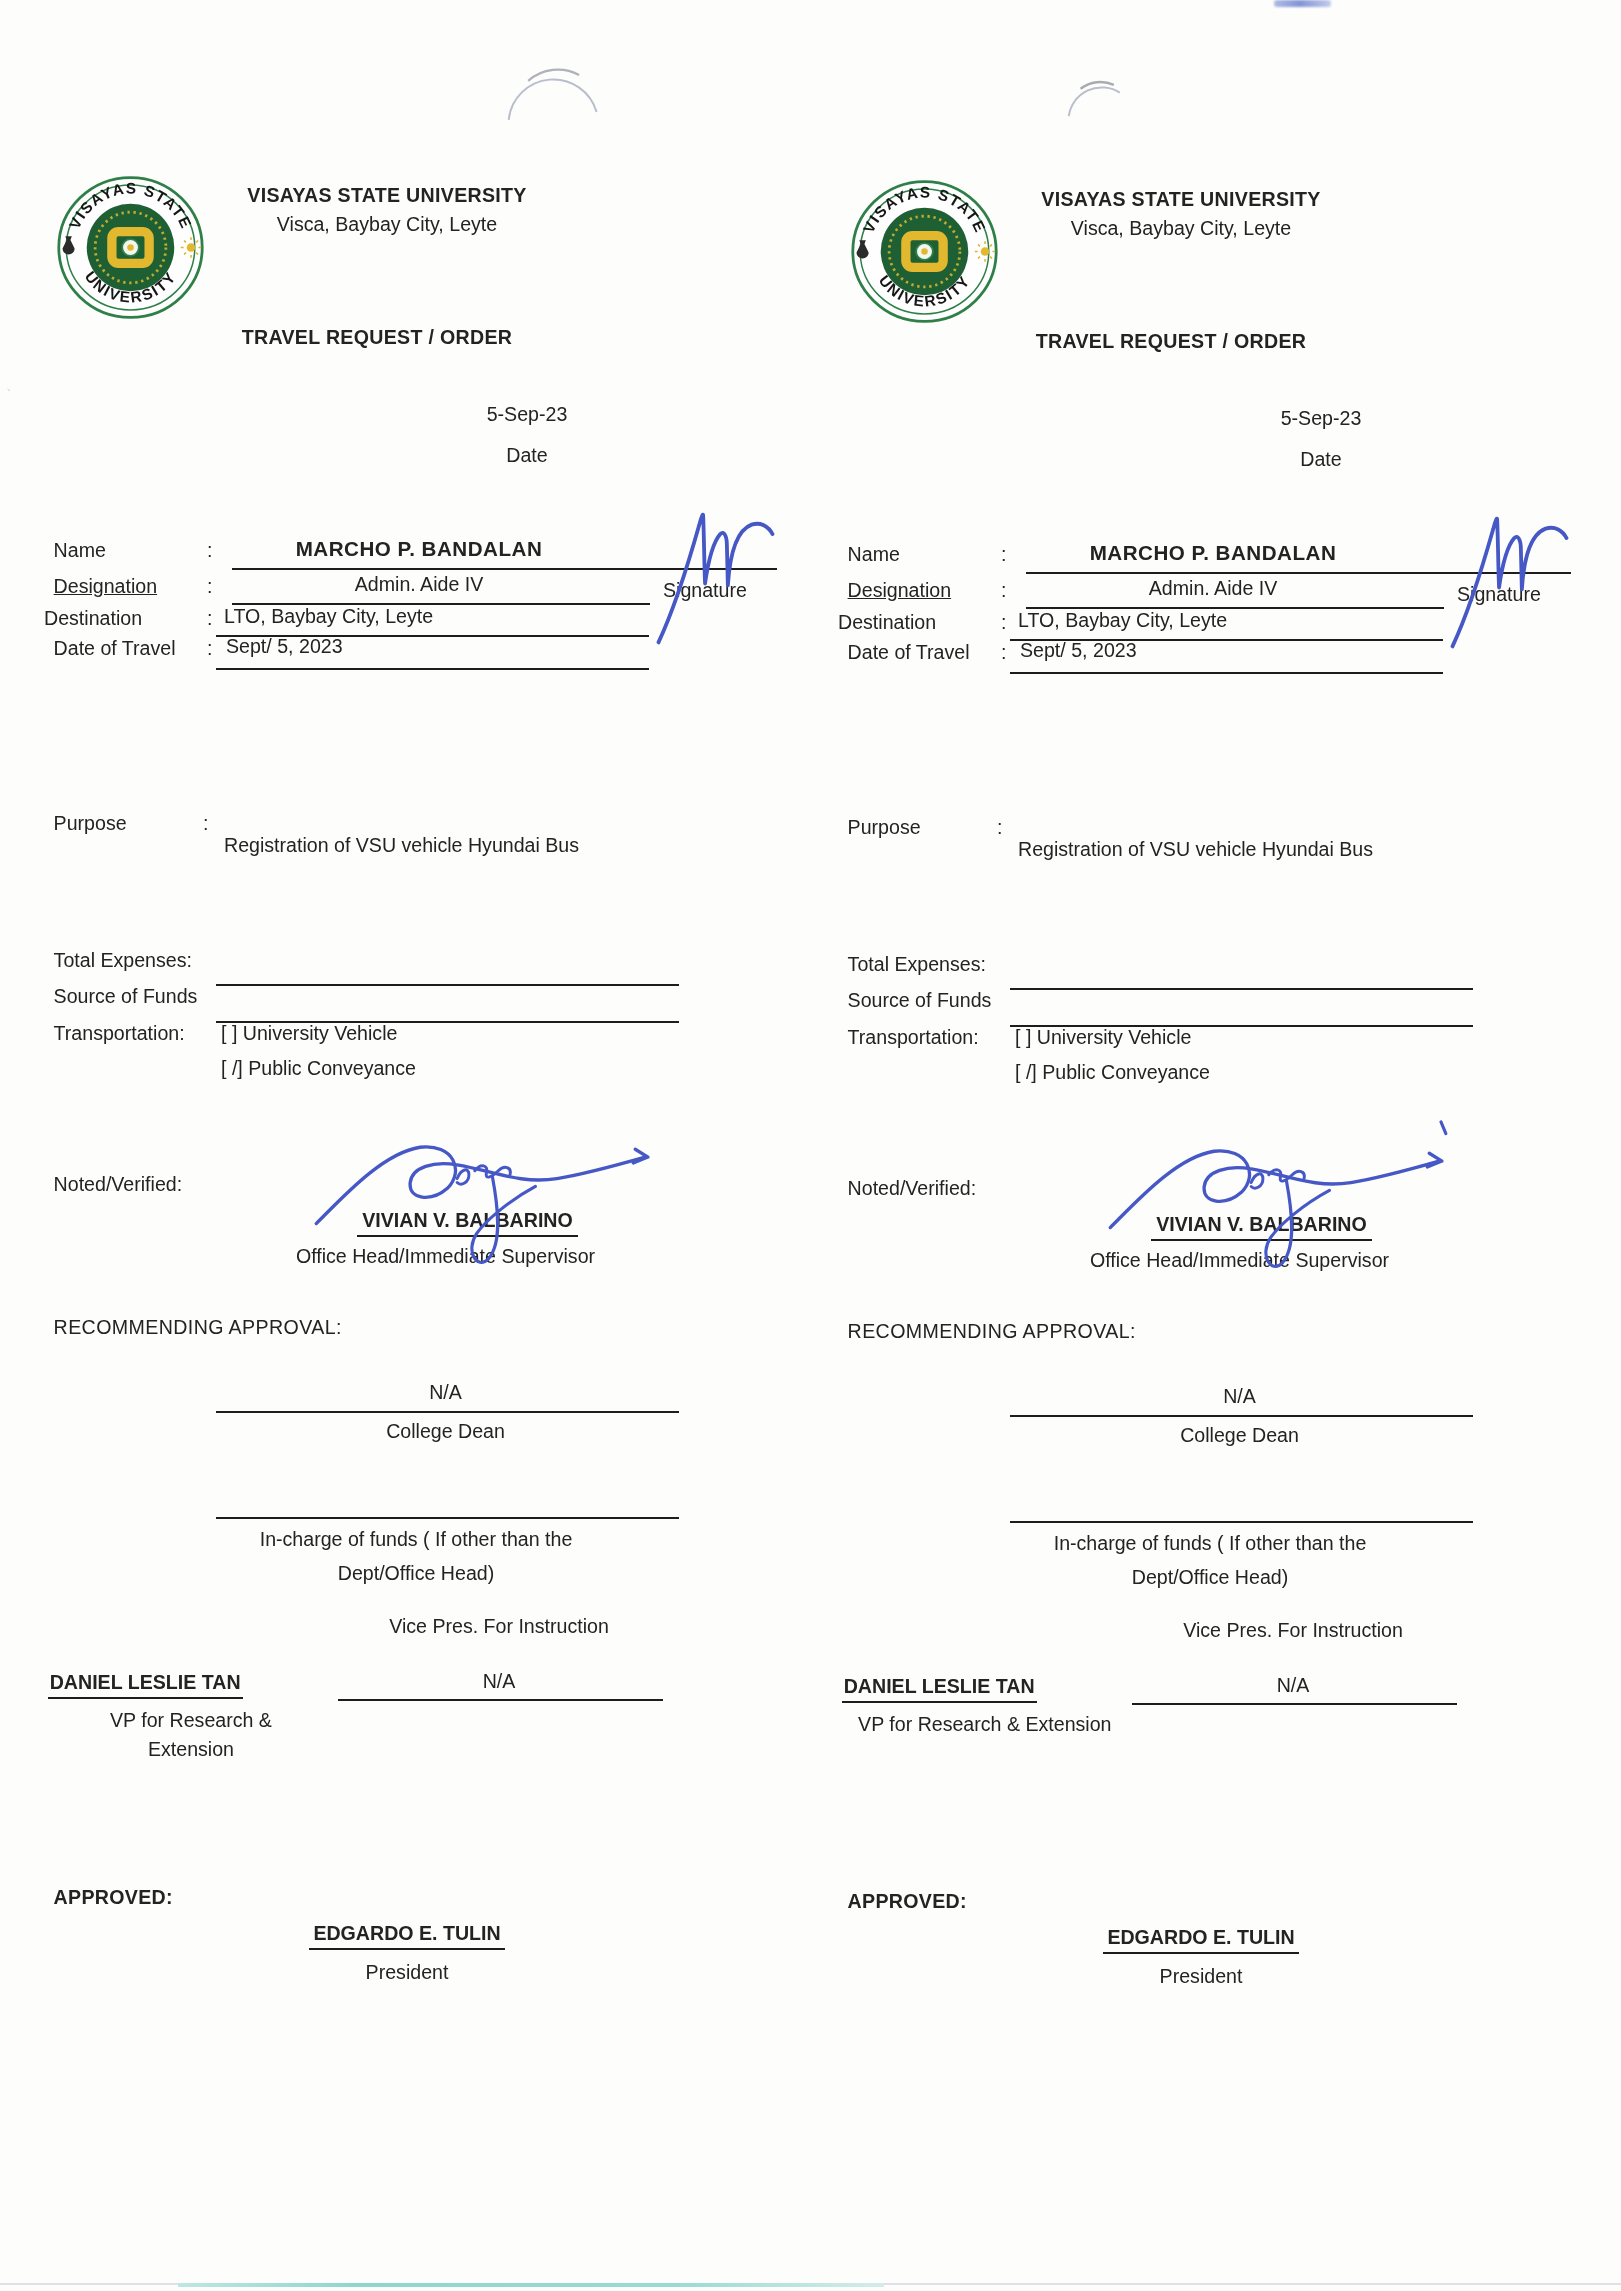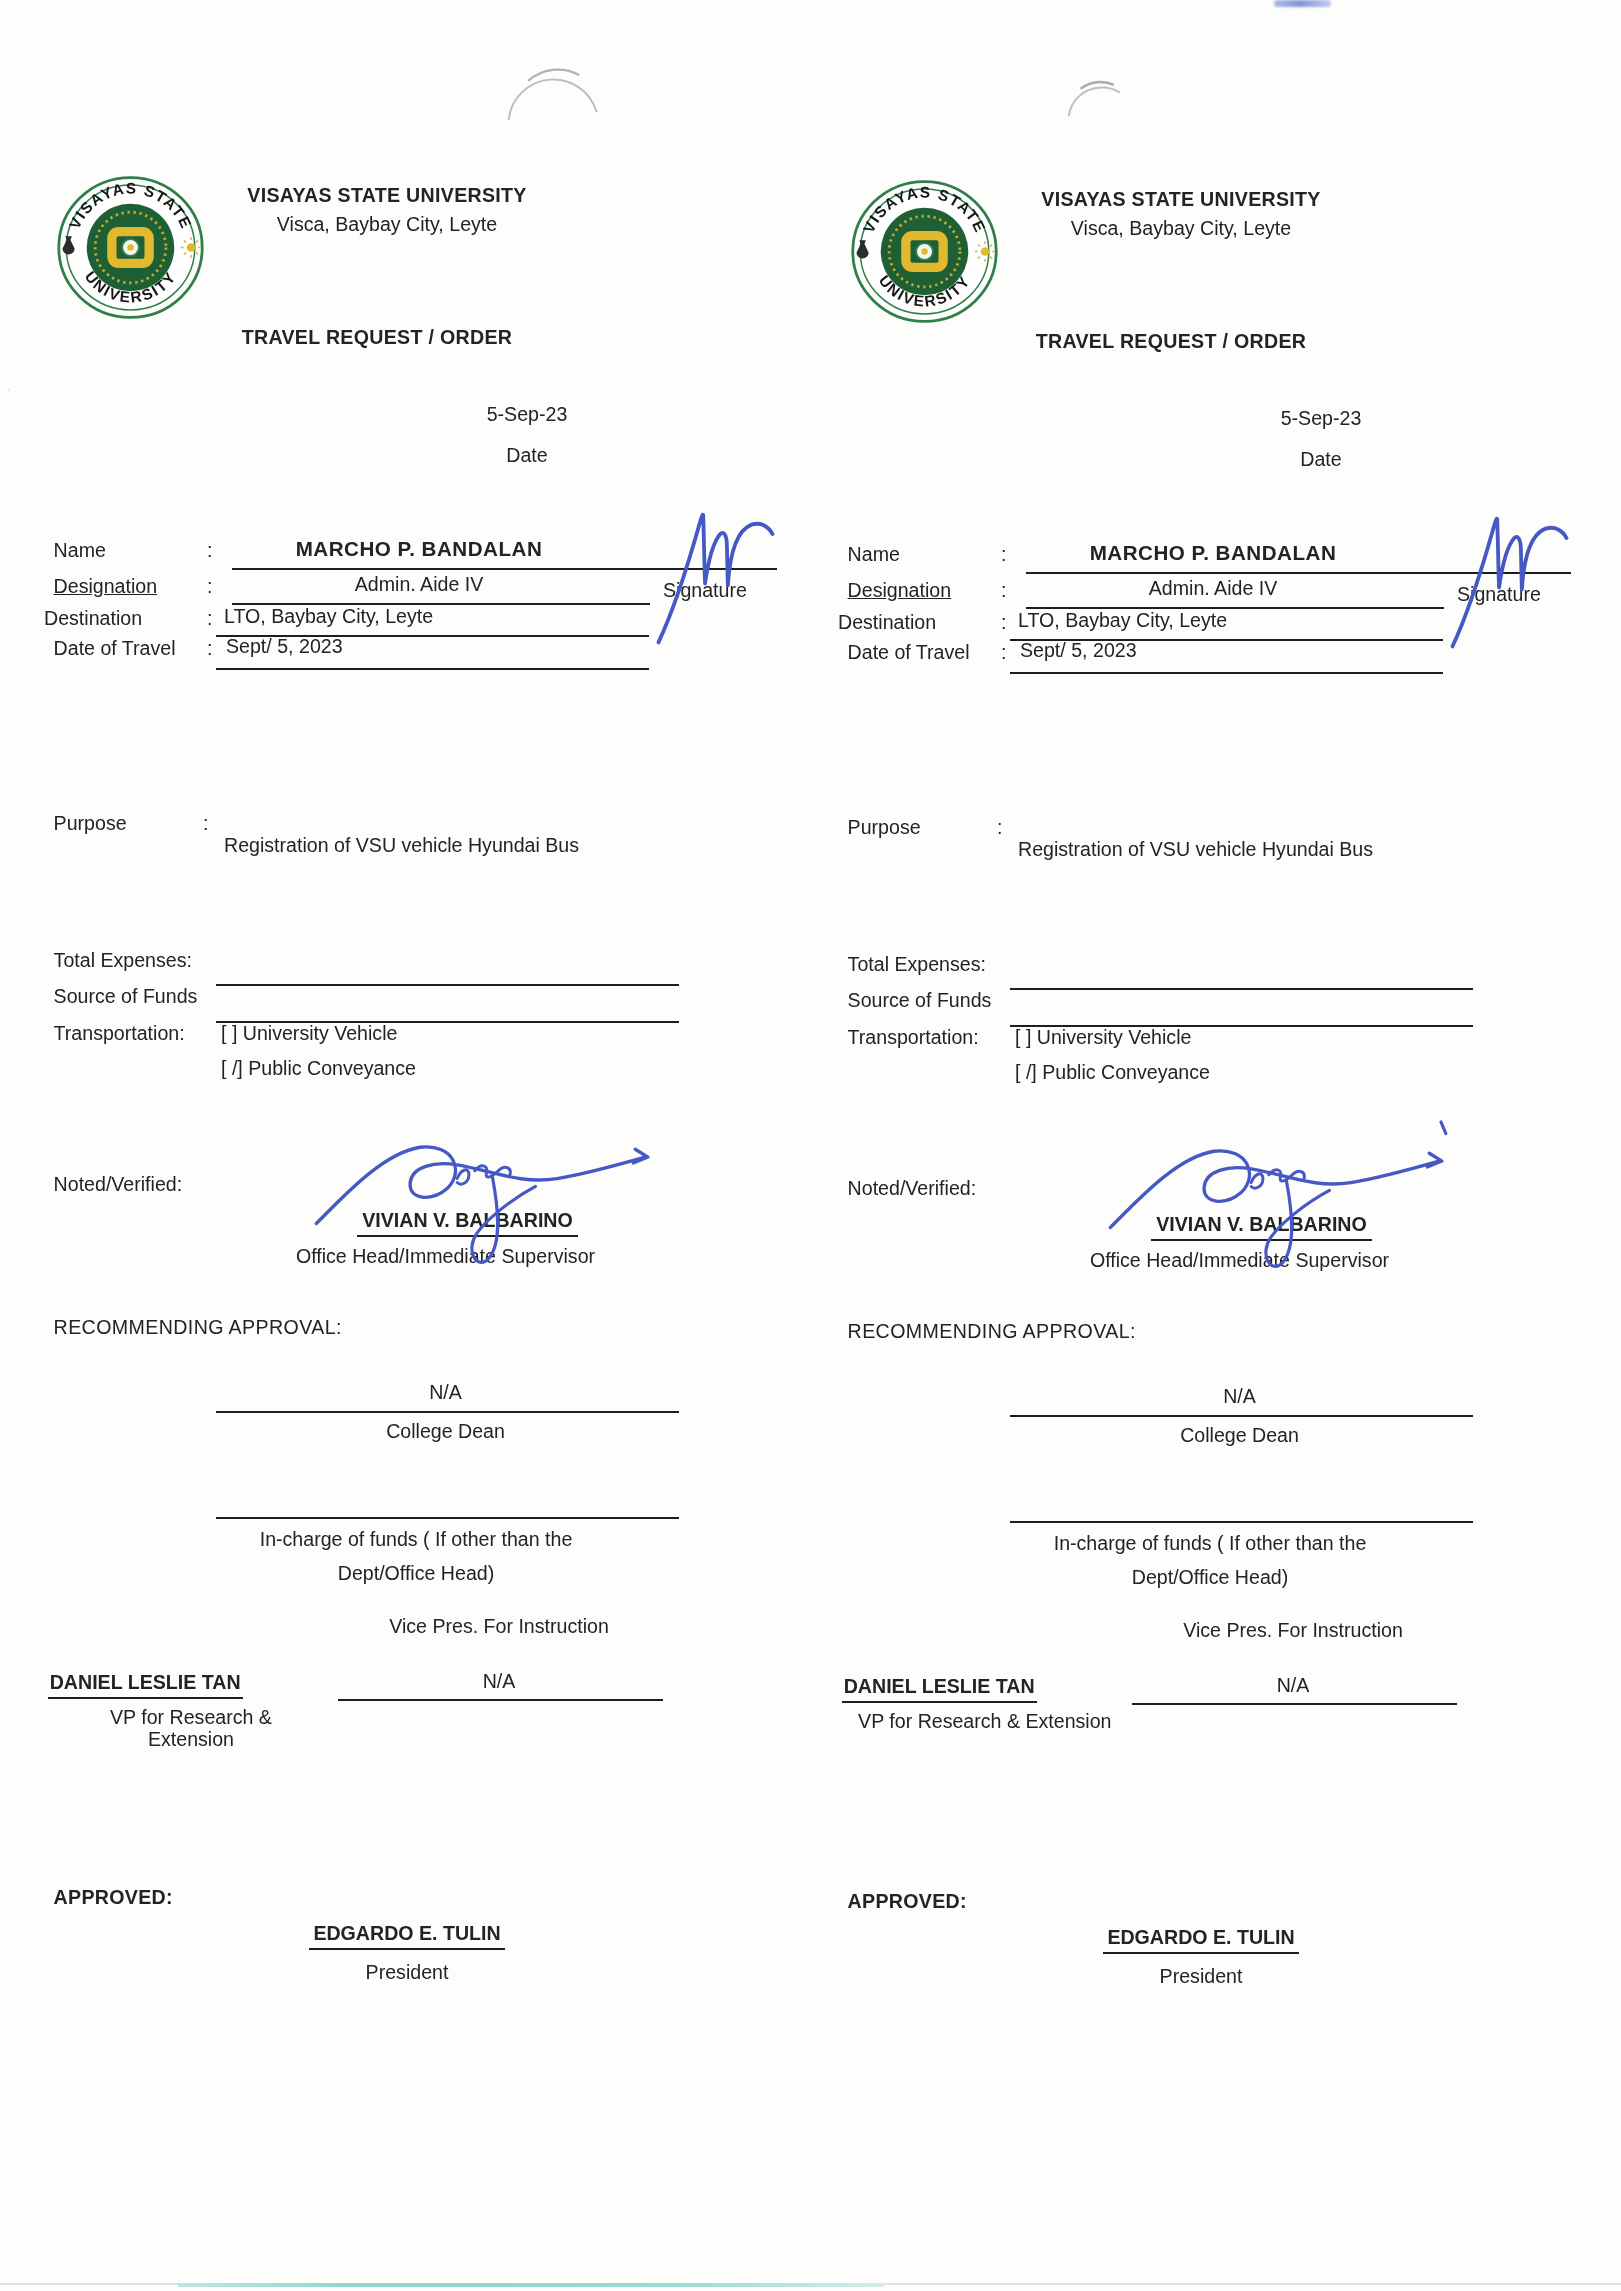--- a/index.html
+++ b/index.html
@@ -62,21 +62,21 @@
   .noted-title{left:194px;top:1135px;width:435px;}
   .recommend-label{left:19.6px;top:1206px;letter-spacing:0.4px;}
   .dean-value{left:233px;top:1271px;width:357px;}
   .dean-line{left:182px;top:1301px;width:463px;}
   .dean-caption{left:233px;top:1310px;width:357px;}
   .incharge-line{left:182px;top:1407px;width:463px;border-top-width:2.9px;border-top-style:double;}
   .incharge1{left:145px;top:1418px;width:474px;}
   .incharge2{left:145px;top:1452px;width:474px;}
   .vp-name{left:13.7px;top:1561px;}
   .vp-name span{position:static;display:inline-block;font-weight:bold;border-bottom:2.5px solid #1d1d1d;padding:0 2px 2px;}
-  .vp-title{left:9.8px;top:1596px;width:294px;line-height:22px;}
+  .vp-title{left:9.8px;top:1596px;width:294px;line-height:29px;}
   .copy1 .vp-title{left:59px;width:196px;}
   .vpi-value{left:310px;top:1560px;width:310px;}
   .vpi-line{left:304px;top:1589px;width:325px;}
   .vpi-caption{left:310px;top:1505px;width:310px;}
   .approved-label{left:19.6px;top:1776px;font-weight:bold;letter-spacing:0.3px;}
   .pres-name{left:214px;top:1812px;width:318px;}
   .pres-name span{position:static;display:inline-block;font-weight:bold;border-bottom:2.5px solid #1d1d1d;padding:0 3.9px 2px;}
   .pres-title{left:214px;top:1851px;width:318px;}
   
   .ink{stroke:#4657c6;fill:none;stroke-linecap:round;stroke-linejoin:round;}

